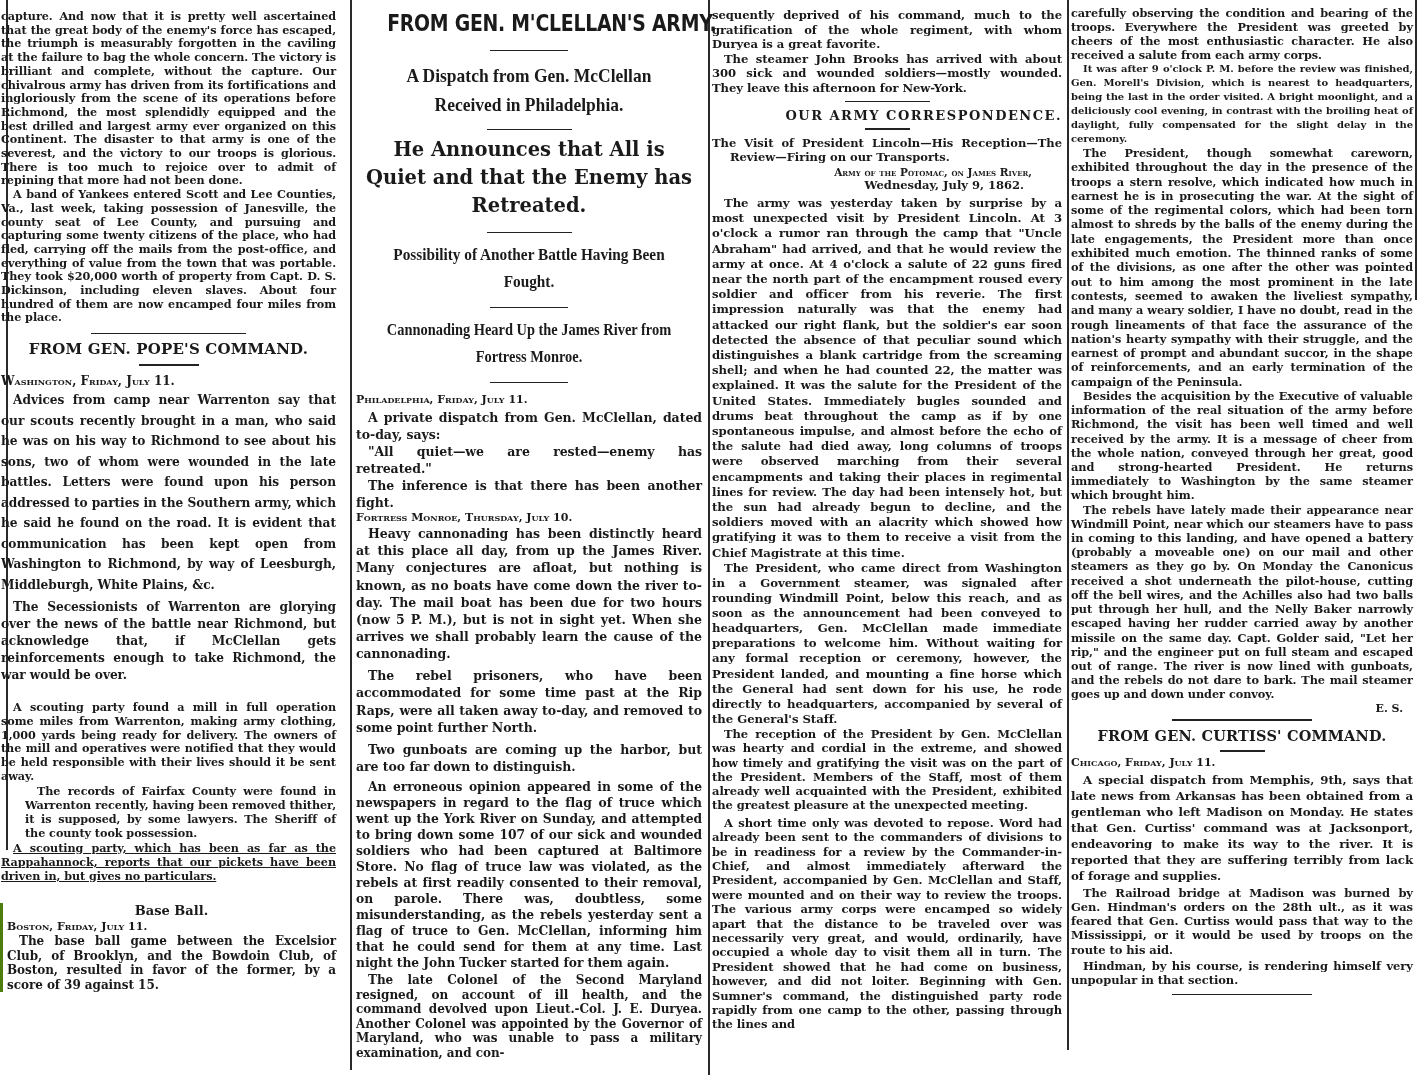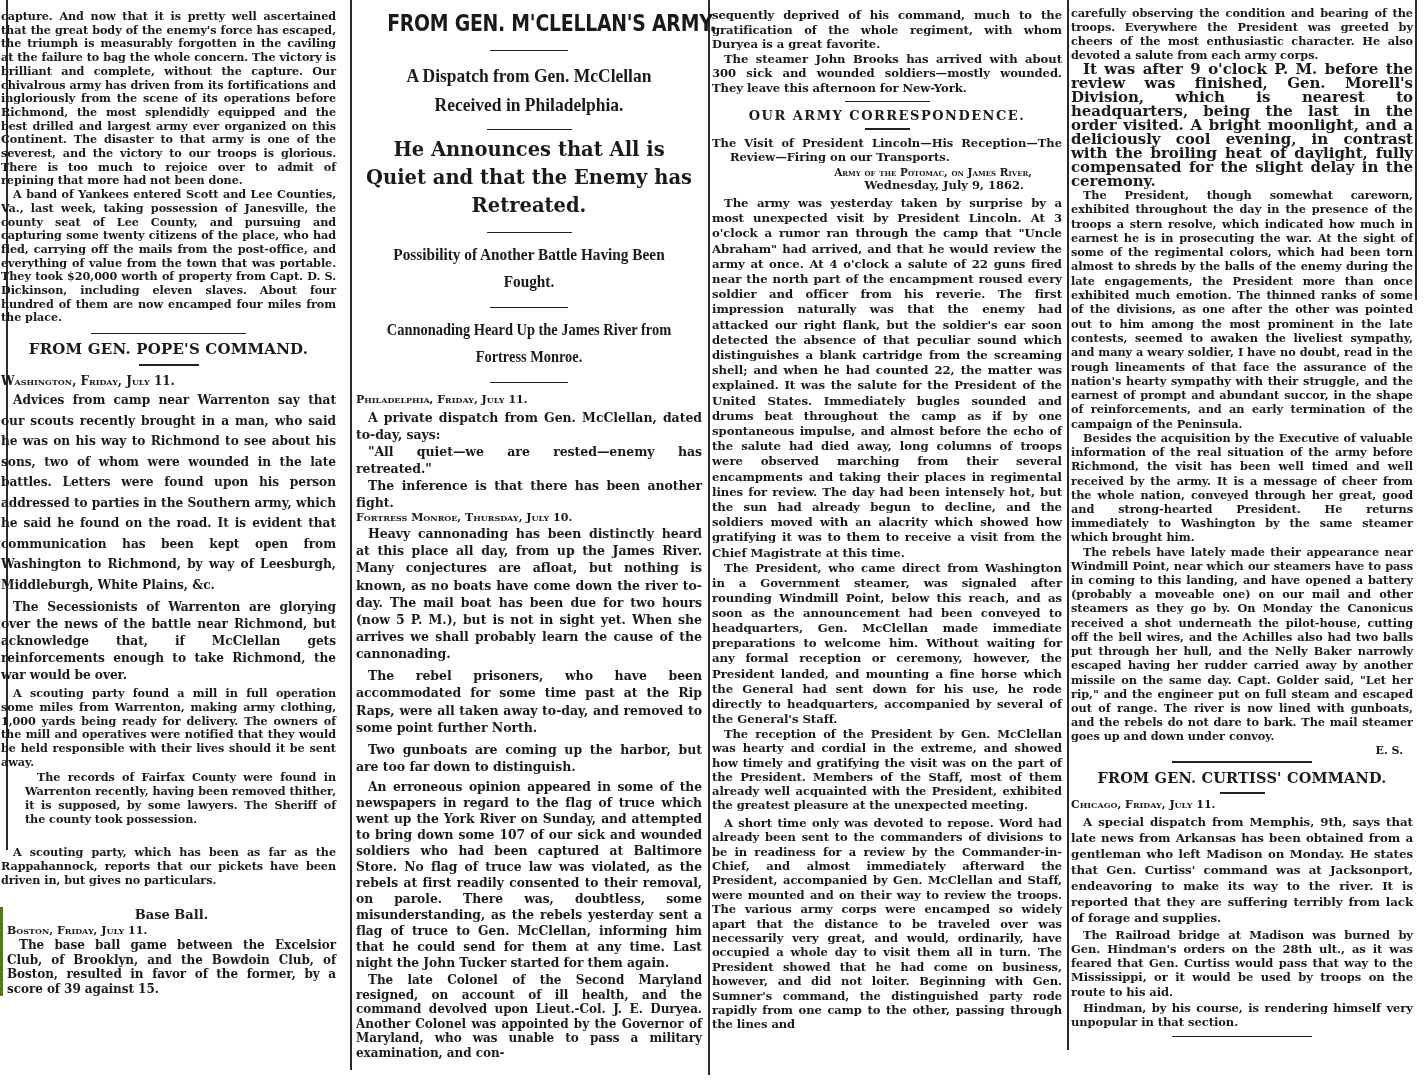--- a/index.html
+++ b/index.html
@@ -45,23 +45,23 @@
 <div class="col" style="left:1px;width:335px;padding-top:10px;">
   <p class="noindent">capture. And now that it is pretty well ascertained that the great body of the enemy's force has escaped, the triumph is measurably forgotten in the caviling at the failure to bag the whole concern. The victory is brilliant and complete, without the capture. Our chivalrous army has driven from its fortifications and ingloriously from the scene of its operations before Richmond, the most splendidly equipped and the best drilled and largest army ever organized on this Continent. The disaster to that army is one of the severest, and the victory to our troops is glorious. There is too much to rejoice over to admit of repining that more had not been done.</p>
   <p>A band of Yankees entered Scott and Lee Counties, Va., last week, taking possession of Janesville, the county seat of Lee County, and pursuing and capturing some twenty citizens of the place, who had fled, carrying off the mails from the post-office, and everything of value from the town that was portable. They took $20,000 worth of property from Capt. D. S. Dickinson, including eleven slaves. About four hundred of them are now encamped four miles from the place.</p>
   <div class="rule" style="width:155px;margin-top:8px;"></div>
   <h2 class="slab" style="font-size:15px;margin:6px 0 4px;">FROM GEN. POPE'S COMMAND.</h2>
   <div class="rule ornate" style="width:60px;margin:6px auto 8px;"></div>
   <div class="dateline sc" style="font-size:12px;">Washington, Friday, July 11.</div>
   <div style="font-size:12.5px;">
     <p style="font-size:12.2px;line-height:20.5px;">Advices from camp near Warrenton say that our scouts recently brought in a man, who said he was on his way to Richmond to see about his sons, two of whom were wounded in the late battles. Letters were found upon his person addressed to parties in the Southern army, which he said he found on the road. It is evident that communication has been kept open from Washington to Richmond, by way of Leesburgh, Middleburgh, White Plains, &amp;c.</p>
     <p style="font-size:12.2px;line-height:17px;margin-top:4px;">The Secessionists of Warrenton are glorying over the news of the battle near Richmond, but acknowledge that, if McClellan gets reinforcements enough to take Richmond, the war would be over.</p>
-    <p style="margin-top:3px;">A scouting party found a mill in full operation some miles from Warrenton, making army clothing, 1,000 yards being ready for delivery. The owners of the mill and operatives were notified that they would be held responsible with their lives should it be sent away.</p>
+    <p style="margin-top:17px;">A scouting party found a mill in full operation some miles from Warrenton, making army clothing, 1,000 yards being ready for delivery. The owners of the mill and operatives were notified that they would be held responsible with their lives should it be sent away.</p>
     <p style="margin-top:2px;margin-left:24px;">The records of Fairfax County were found in Warrenton recently, having been removed thither, it is supposed, by some lawyers. The Sheriff of the county took possession.</p>
-    <p style="margin-top:20px;">A scouting party, which has been as far as the Rappahannock, reports that our pickets have been driven in, but gives no particulars.</p>
+    <p style="margin-top:2px;text-decoration:underline;">A scouting party, which has been as far as the Rappahannock, reports that our pickets have been driven in, but gives no particulars.</p>
   </div>
   <div style="margin-top:20px;border-left:6px solid #4d7c0f;margin-left:-4px;padding-left:4px;">
     <div class="center-h">Base Ball.</div>
     <div class="dateline sc" style="margin:0;">Boston, Friday, July 11.</div>
     <p style="font-size:12px;line-height:14.5px;">The base ball game between the Excelsior Club, of Brooklyn, and the Bowdoin Club, of Boston, resulted in favor of the former, by a score of 39 against 15.</p>
   </div>
 </div>
 
 <div class="col" style="left:356px;width:346px;padding-top:8px;">
   <h1 class="cond">FROM GEN. M'CLELLAN'S ARMY.</h1>
@@ -83,36 +83,36 @@
   <p style="font-size:12.5px;line-height:17.5px;margin-top:4px;">The rebel prisoners, who have been accommodated for some time past at the Rip Raps, were all taken away to-day, and removed to some point further North.</p>
   <p style="font-size:12.5px;line-height:17.2px;margin-top:4px;">Two gunboats are coming up the harbor, but are too far down to distinguish.</p>
   <p style="font-size:12.3px;line-height:16px;margin-top:4px;">An erroneous opinion appeared in some of the newspapers in regard to the flag of truce which went up the York River on Sunday, and attempted to bring down some 107 of our sick and wounded soldiers who had been captured at Baltimore Store. No flag of truce law was violated, as the rebels at first readily consented to their removal, on parole. There was, doubtless, some misunderstanding, as the rebels yesterday sent a flag of truce to Gen. McClellan, informing him that he could send for them at any time. Last night the John Tucker started for them again.</p>
   <p style="font-size:12px;line-height:14.5px;margin-top:2px;">The late Colonel of the Second Maryland resigned, on account of ill health, and the command devolved upon Lieut.-Col. J. E. Duryea. Another Colonel was appointed by the Governor of Maryland, who was unable to pass a military examination, and con-</p>
 </div>
 
 <div class="col" style="left:712px;width:350px;padding-top:8px;">
   <p class="noindent" style="font-size:11.6px;line-height:14.5px;">sequently deprived of his command, much to the gratification of the whole regiment, with whom Duryea is a great favorite.</p>
   <p style="font-size:11.6px;line-height:14.5px;">The steamer John Brooks has arrived with about 300 sick and wounded soldiers—mostly wounded. They leave this afternoon for New-York.</p>
   <div class="rule" style="width:85px;margin:6px auto 6px;"></div>
-  <h2 class="slab" style="font-size:13px;letter-spacing:1.5px;">OUR ARMY CORRESPONDENCE.</h2>
+  <h2 class="slab" style="font-size:13px;letter-spacing:1.5px;text-align:right;">OUR ARMY CORRESPONDENCE.</h2>
   <div class="rule ornate" style="width:45px;margin:5px auto 6px;"></div>
   <div class="subhead">The Visit of President Lincoln—His Reception—The Review—Firing on our Transports.</div>
   <div style="text-align:right;padding-right:30px;font-weight:bold;font-size:10.5px;line-height:13px;margin:2px 0 4px;">
     <div class="sc">Army of the Potomac, on James River,</div>
     <div style="padding-right:8px;font-size:11.5px;">Wednesday, July 9, 1862.</div>
   </div>
   <p style="font-size:11.7px;line-height:15.2px;">The army was yesterday taken by surprise by a most unexpected visit by President Lincoln. At 3 o'clock a rumor ran through the camp that "Uncle Abraham" had arrived, and that he would review the army at once. At 4 o'clock a salute of 22 guns fired near the north part of the encampment roused every soldier and officer from his reverie. The first impression naturally was that the enemy had attacked our right flank, but the soldier's ear soon detected the absence of that peculiar sound which distinguishes a blank cartridge from the screaming shell; and when he had counted 22, the matter was explained. It was the salute for the President of the United States. Immediately bugles sounded and drums beat throughout the camp as if by one spontaneous impulse, and almost before the echo of the salute had died away, long columns of troops were observed marching from their several encampments and taking their places in regimental lines for review. The day had been intensely hot, but the sun had already begun to decline, and the soldiers moved with an alacrity which showed how gratifying it was to them to receive a visit from the Chief Magistrate at this time.</p>
   <p style="font-size:11.7px;line-height:15.1px;">The President, who came direct from Washington in a Government steamer, was signaled after rounding Windmill Point, below this reach, and as soon as the announcement had been conveyed to headquarters, Gen. McClellan made immediate preparations to welcome him. Without waiting for any formal reception or ceremony, however, the President landed, and mounting a fine horse which the General had sent down for his use, he rode directly to headquarters, accompanied by several of the General's Staff.</p>
   <p style="font-size:11.5px;line-height:14.3px;">The reception of the President by Gen. McClellan was hearty and cordial in the extreme, and showed how timely and gratifying the visit was on the part of the President. Members of the Staff, most of them already well acquainted with the President, exhibited the greatest pleasure at the unexpected meeting.</p>
   <p style="font-size:11.5px;line-height:14.4px;margin-top:3px;">A short time only was devoted to repose. Word had already been sent to the commanders of divisions to be in readiness for a review by the Commander-in-Chief, and almost immediately afterward the President, accompanied by Gen. McClellan and Staff, were mounted and on their way to review the troops. The various army corps were encamped so widely apart that the distance to be traveled over was necessarily very great, and would, ordinarily, have occupied a whole day to visit them all in turn. The President showed that he had come on business, however, and did not loiter. Beginning with Gen. Sumner's command, the distinguished party rode rapidly from one camp to the other, passing through the lines and</p>
 </div>
 
 <div class="col" style="left:1071px;width:342px;padding-top:6px;">
-  <p class="noindent" style="font-size:11.3px;line-height:14px;">carefully observing the condition and bearing of the troops. Everywhere the President was greeted by cheers of the most enthusiastic character. He also devoted a salute from each army corps.</p>
-  <p style="font-size:15px;line-height:14px;">It was after 9 o'clock P. M. before the review was finished, Gen. Morell's Division, which is nearest to headquarters, being the last in the order visited. A bright moonlight, and a deliciously cool evening, in contrast with the broiling heat of daylight, fully compensated for the slight delay in the ceremony.</p>
+  <p class="noindent" style="font-size:11.3px;line-height:14px;">carefully observing the condition and bearing of the troops. Everywhere the President was greeted by cheers of the most enthusiastic character. He also received a salute from each army corps.</p>
+  <p style="font-size:10px;line-height:14px;">It was after 9 o'clock P. M. before the review was finished, Gen. Morell's Division, which is nearest to headquarters, being the last in the order visited. A bright moonlight, and a deliciously cool evening, in contrast with the broiling heat of daylight, fully compensated for the slight delay in the ceremony.</p>
   <p style="font-size:11.3px;line-height:14.3px;">The President, though somewhat careworn, exhibited throughout the day in the presence of the troops a stern resolve, which indicated how much in earnest he is in prosecuting the war. At the sight of some of the regimental colors, which had been torn almost to shreds by the balls of the enemy during the late engagements, the President more than once exhibited much emotion. The thinned ranks of some of the divisions, as one after the other was pointed out to him among the most prominent in the late contests, seemed to awaken the liveliest sympathy, and many a weary soldier, I have no doubt, read in the rough lineaments of that face the assurance of the nation's hearty sympathy with their struggle, and the earnest of prompt and abundant succor, in the shape of reinforcements, and an early termination of the campaign of the Peninsula.</p>
   <p style="font-size:11.3px;line-height:14.2px;">Besides the acquisition by the Executive of valuable information of the real situation of the army before Richmond, the visit has been well timed and well received by the army. It is a message of cheer from the whole nation, conveyed through her great, good and strong-hearted President. He returns immediately to Washington by the same steamer which brought him.</p>
   <p style="font-size:11.3px;line-height:14.2px;">The rebels have lately made their appearance near Windmill Point, near which our steamers have to pass in coming to this landing, and have opened a battery (probably a moveable one) on our mail and other steamers as they go by. On Monday the Canonicus received a shot underneath the pilot-house, cutting off the bell wires, and the Achilles also had two balls put through her hull, and the Nelly Baker narrowly escaped having her rudder carried away by another missile on the same day. Capt. Golder said, "Let her rip," and the engineer put on full steam and escaped out of range. The river is now lined with gunboats, and the rebels do not dare to bark. The mail steamer goes up and down under convoy.</p>
   <div class="sig">E. S.</div>
   <div class="rule ornate" style="width:140px;margin:4px auto 6px;"></div>
   <h2 class="slab" style="font-size:14.5px;">FROM GEN. CURTISS' COMMAND.</h2>
   <div class="rule ornate" style="width:45px;margin:6px auto 4px;"></div>
   <div class="dateline sc">Chicago, Friday, July 11.</div>
   <p style="font-size:11.8px;line-height:16px;">A special dispatch from Memphis, 9th, says that late news from Arkansas has been obtained from a gentleman who left Madison on Monday. He states that Gen. Curtiss' command was at Jacksonport, endeavoring to make its way to the river. It is reported that they are suffering terribly from lack of forage and supplies.</p>
   <p style="font-size:11.5px;line-height:14.3px;margin-top:2px;">The Railroad bridge at Madison was burned by Gen. Hindman's orders on the 28th ult., as it was feared that Gen. Curtiss would pass that way to the Mississippi, or it would be used by troops on the route to his aid.</p>

